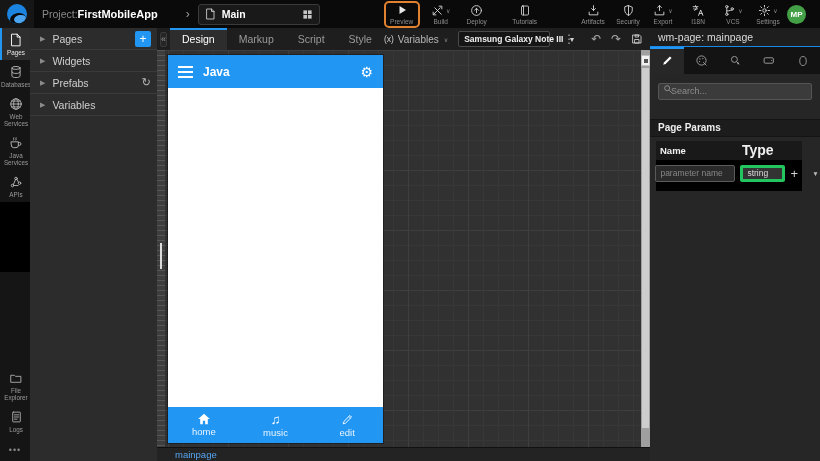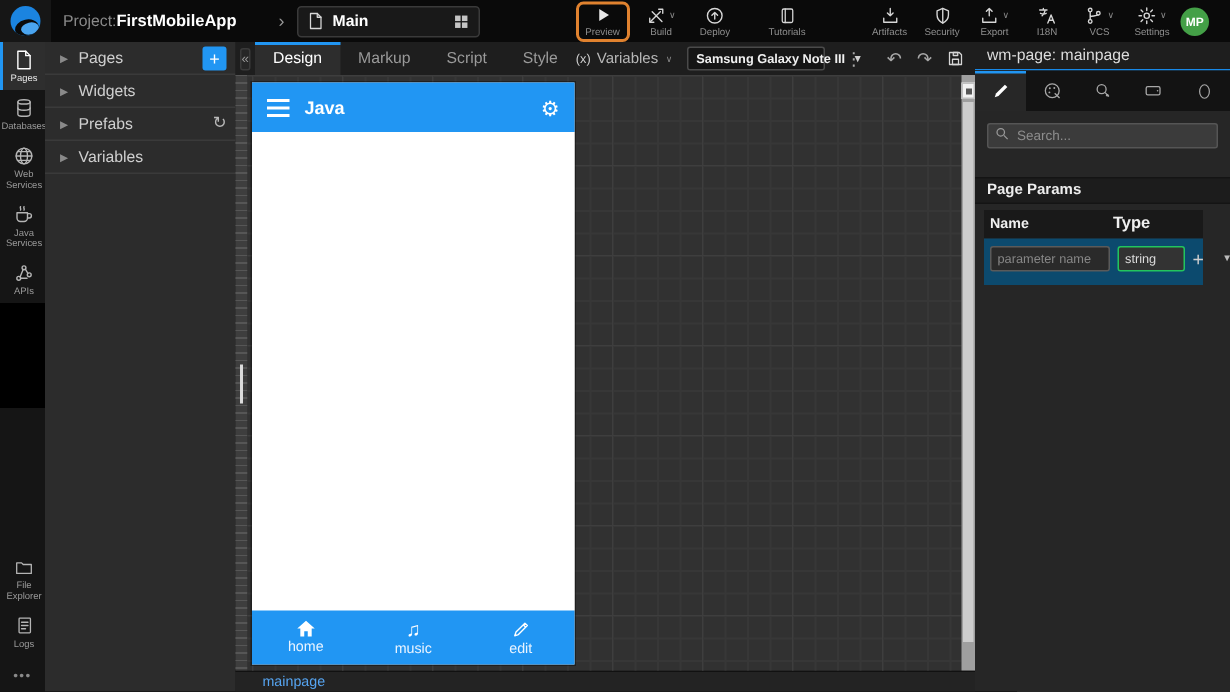--- a/index.html
+++ b/index.html
@@ -113,35 +113,35 @@
 
   
   .rightpanel { width:170px; background:#262626; display:flex; flex-direction:column; }
   .rp-header { height:19px; background:#1e1e1e; color:#dcdcdc; font-size:10.5px; display:flex; align-items:center;
     padding-left:8px; border-bottom:1px solid #1889e8; flex:0 0 19px;text-align:right; }
   .rp-tabs { height:27px; background:#131313; display:flex; flex:0 0 27px; }
   .rp-tab { width:34px; display:flex; align-items:center; justify-content:center; color:#a8a8a8; cursor:pointer; }
   .rp-tab.active { background:#272727; color:#fff; box-shadow:inset 0 2px 0 #2196f3; }
   .rp-search { padding:6px 8px; position:relative; }
   .rp-search input { width:100%; height:17px; background:#3b3b3b; border:1px solid #555; border-radius:2px;
-    color:#c5c5c5; font-size:9px; padding:0 4px 0 19px; outline:none; font-family:inherit; }
+    color:#c5c5c5; font-size:9px; padding:0 4px 0 12px; outline:none; font-family:inherit; }
   .rp-search input::placeholder { color:#8d8d8d; }
   .rp-search .mag { position:absolute; left:13px; top:10px; color:#9a9a9a; }
   .rp-gap { height:13px; }
   .rp-section { height:18px; background:#1c1c1c; border-top:1px solid #141414; border-bottom:1px solid #141414;
     color:#ededed; font-weight:bold; font-size:10px; display:flex; align-items:center; padding-left:8px; flex:0 0 18px; }
   .rp-table { margin:4px 0 0 6px; width:146px; }
   .pt-head { display:flex; background:#191919; height:19px; align-items:center; }
   .pt-head .h1 { width:86px; padding-left:4px; color:#f0f0f0; font-weight:bold; font-size:9.5px; }
-  .pt-head .h2 { color:#f0f0f0; font-weight:bold; font-size:11px; }
-  .pt-body { background:#0c4a6e; padding:5px 4px 9px; display:flex; align-items:center; gap:5px; }
+  .pt-head .h2 { color:#f0f0f0; font-weight:bold; font-size:14px; }
+  .pt-body { background:#000000; padding:5px 4px 9px; display:flex; align-items:center; gap:5px;justify-content:flex-end; }
   .pt-body input { width:80px; height:17px; background:#2a2a2a; border:1px solid #5a5a5a; border-radius:2px;
     color:#c5c5c5; font-size:8.5px; padding:0 4px; outline:none; font-family:inherit; }
   .pt-body input::placeholder { color:#878787; }
-  .pt-select { width:45px; height:17px; background:#333; border:1px solid #22c55e; border-radius:2px;
+  .pt-select { width:45px; height:17px; background:#333; border:3px solid #22c55e; border-radius:2px;
     display:flex; align-items:center; justify-content:space-between; padding:0 4px; cursor:pointer;gap:44px; }
   .pt-select .val { color:#dcdcdc; font-size:8.5px; }
   .pt-select .dcaret { color:#bbb; font-size:6.5px; }
   .pt-add { color:#cfcfcf; font-size:13px; line-height:1; cursor:pointer; }
 
   svg.ic { display:block; }
   .wt { stroke:#d6d6d6; fill:none; stroke-width:1.7; stroke-linecap:round; stroke-linejoin:round; }
   .sb-ic { stroke:#b5b5b5; fill:none; stroke-width:1.6; stroke-linecap:round; stroke-linejoin:round; }
 </style>
 </head>

